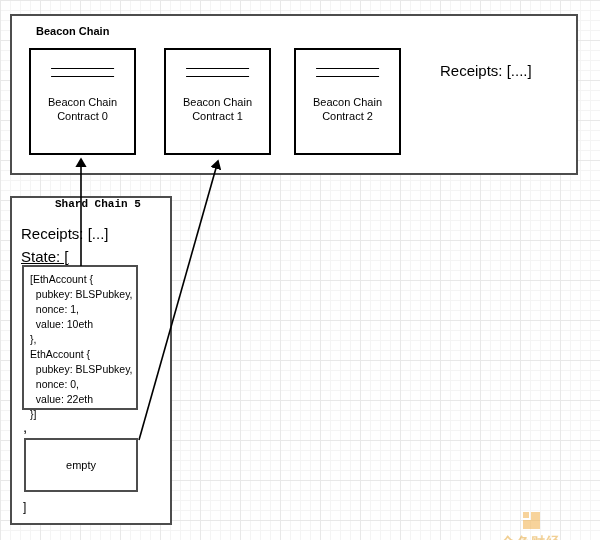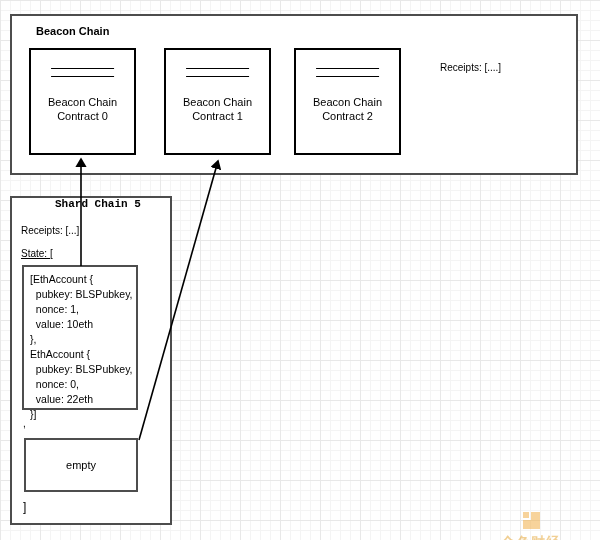--- a/index.html
+++ b/index.html
@@ -46,21 +46,21 @@
   .title {
     position: absolute;
     font-weight: bold;
     font-size: 11px;
     color: #000000;
     white-space: nowrap;
   }
 
   .label {
     position: absolute;
-    font-size: 10px;
+    font-size: 15px;
     color: #000000;
     white-space: nowrap;
   }
 
   .contract-lines {
     position: absolute;
     left: 50%;
     transform: translateX(-50%);
     top: 18px;
     width: 62%;

